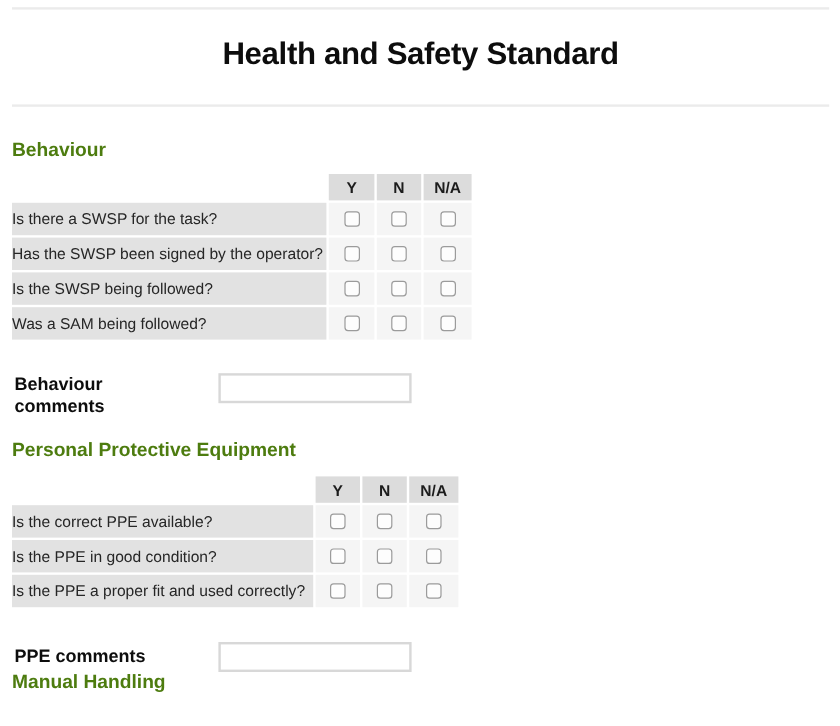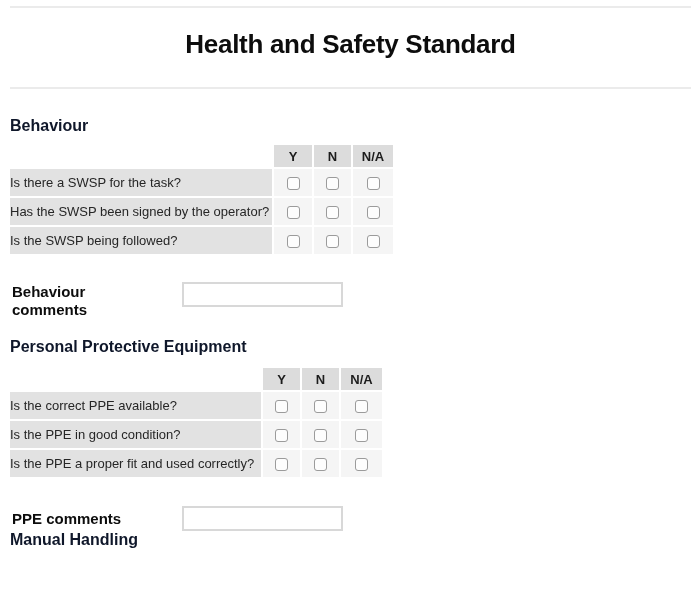--- a/index.html
+++ b/index.html
@@ -30,21 +30,21 @@
     color: #0d0d0d;
     letter-spacing: -0.3px;
     text-align: center;
   }
 
   h2.section-heading {
     margin: 0;
     font-size: 16px;
     line-height: 17px;
     font-weight: bold;
-    color: #0f172a;
+    color: #4d7c0f;
   }
   #behaviour-heading { margin-top: 28px; }
   #ppe-heading { margin-top: 19px; }
   #manual-handling-heading { margin-top: 0; }
 
   table.checklist {
     border-collapse: separate;
     border-spacing: 2px;
     margin-left: -2px;
     table-layout: fixed;
@@ -171,20 +171,26 @@
       <td class="check-cell"><input type="checkbox" class="cb" style=""></td>
       <td class="check-cell"><input type="checkbox" class="cb" style=""></td>
       <td class="check-cell"><input type="checkbox" class="cb" style=""></td>
     </tr>
     <tr>
       <td class="question-cell">Is the SWSP being followed?</td>
       <td class="check-cell"><input type="checkbox" class="cb" style=""></td>
       <td class="check-cell"><input type="checkbox" class="cb" style=""></td>
       <td class="check-cell"><input type="checkbox" class="cb" style=""></td>
     </tr>
+    <tr>
+      <td class="question-cell">Was a SAM being followed?</td>
+      <td class="check-cell"><input type="checkbox" class="cb" style=""></td>
+      <td class="check-cell"><input type="checkbox" class="cb" style=""></td>
+      <td class="check-cell"><input type="checkbox" class="cb" style=""></td>
+    </tr>
   </tbody>
     </table>
 
   <div class="comments-row" id="behaviour-comments-row">
     <div class="comments-label">Behaviour comments</div>
     <input type="text" class="comments-input" value="" style="">
   </div>
 
   <h2 class="section-heading" id="ppe-heading">Personal Protective Equipment</h2>
 

